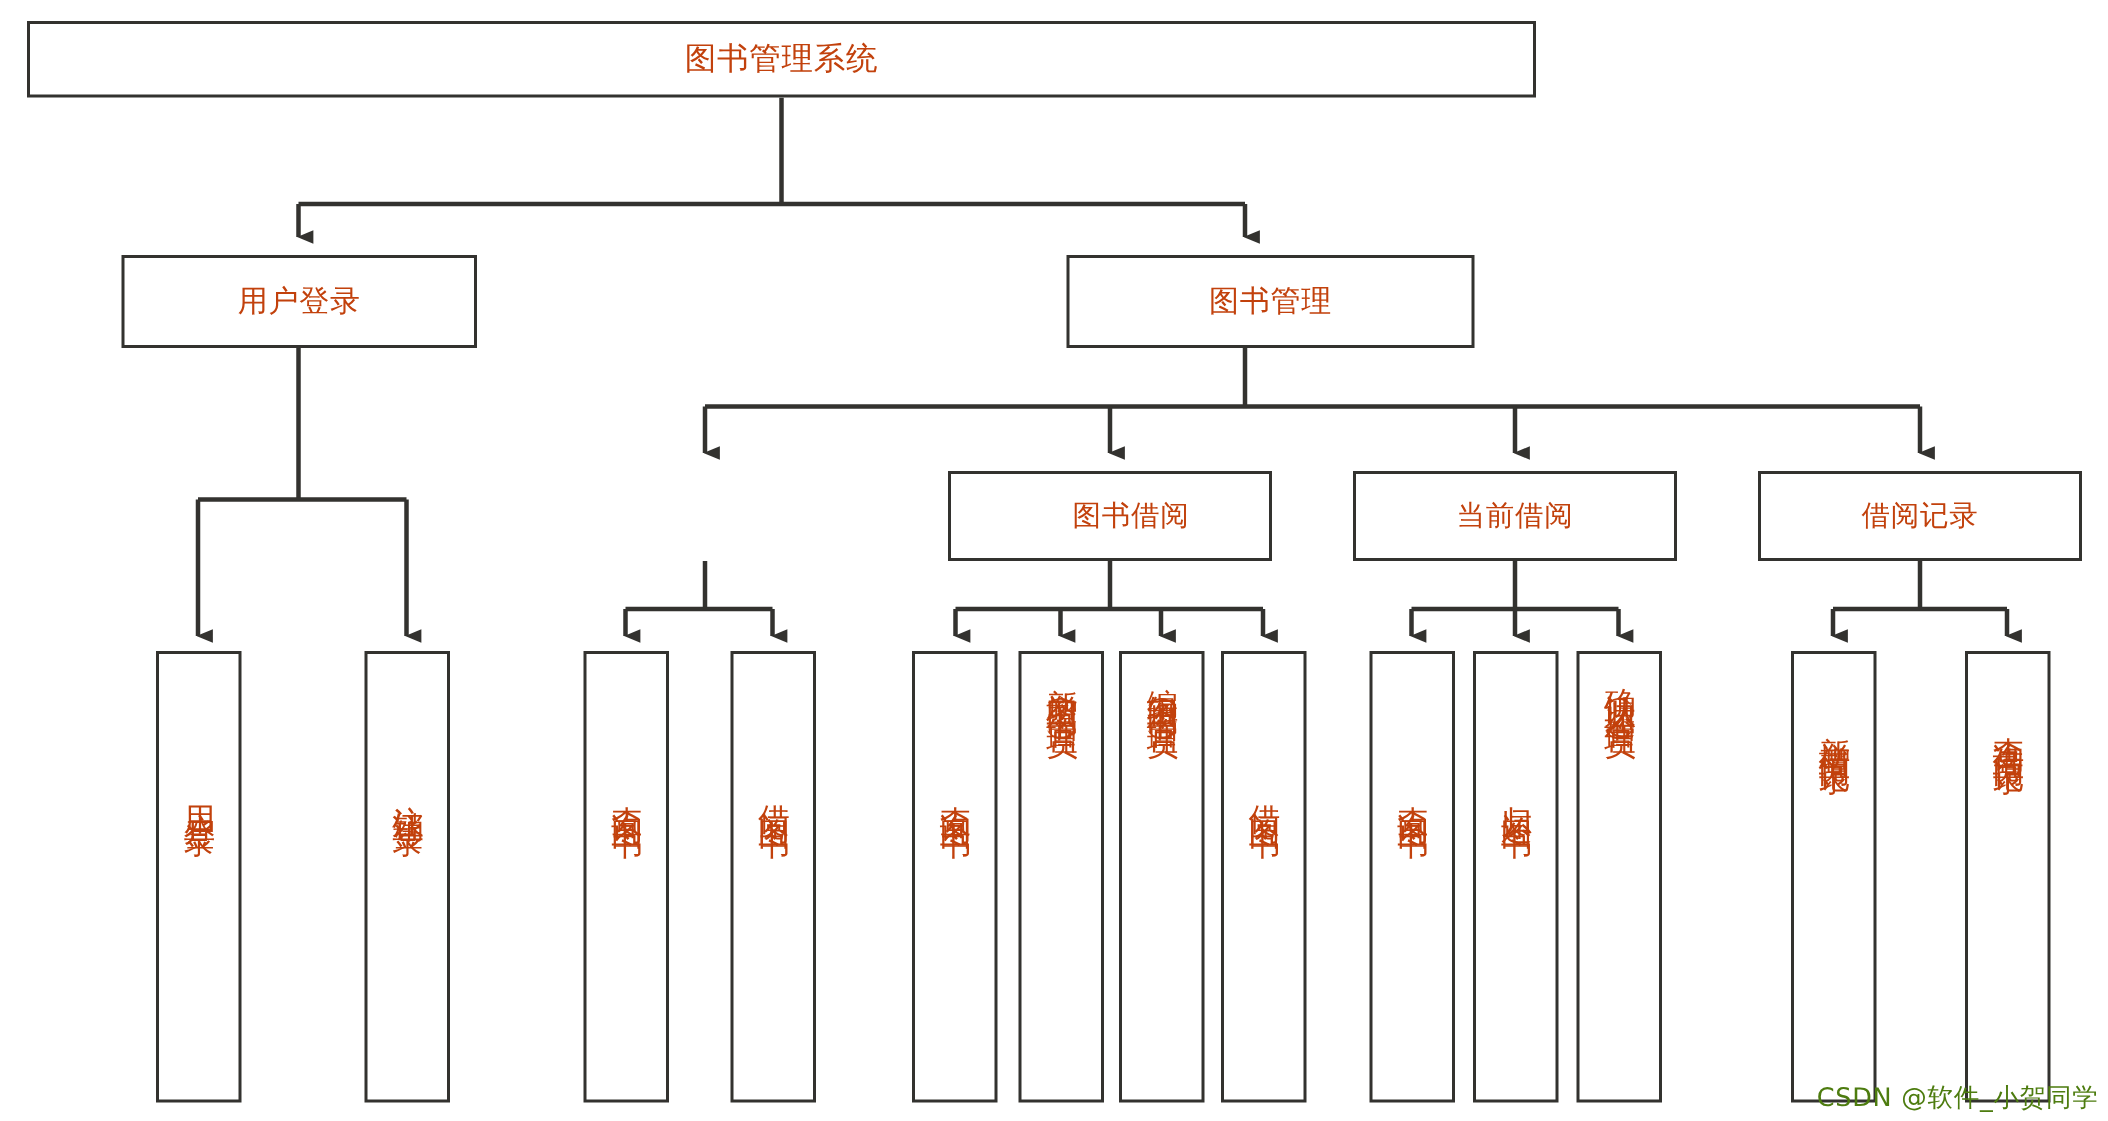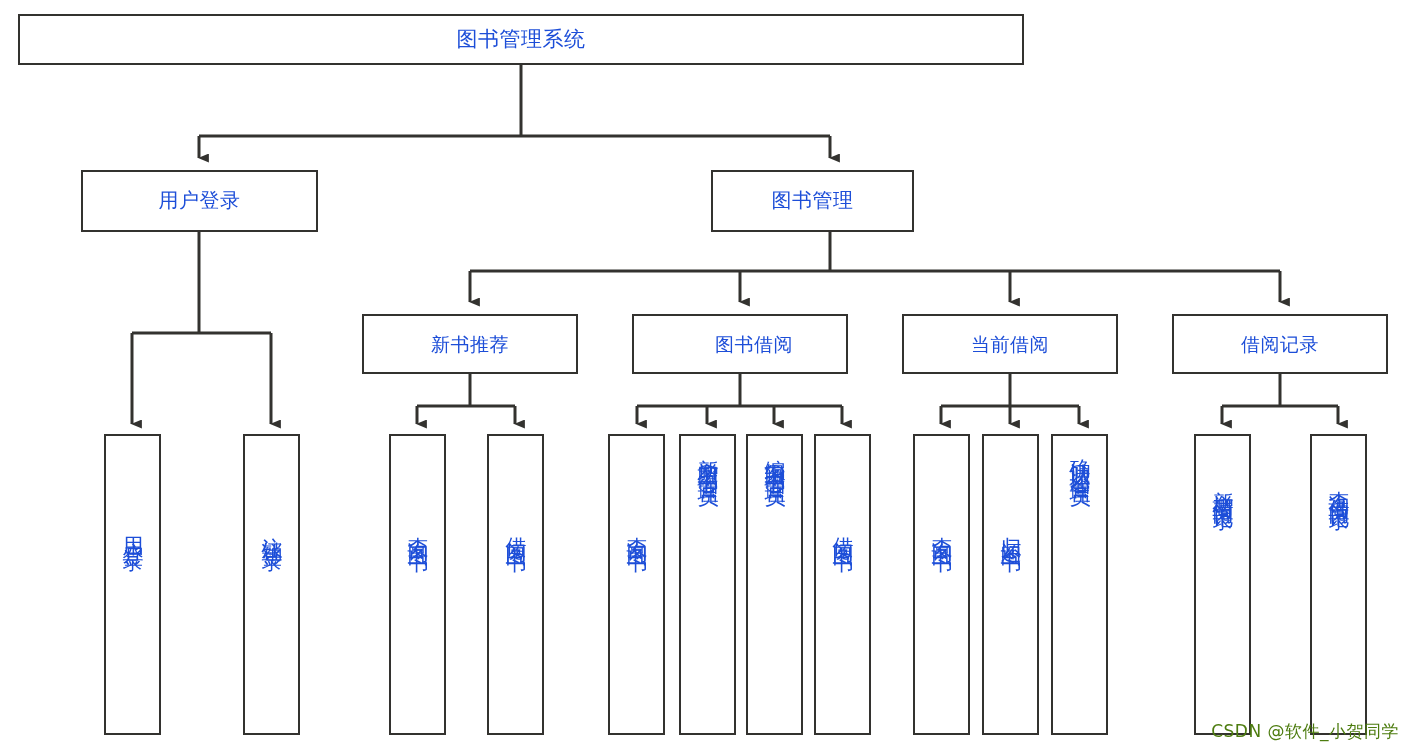--- a/index.html
+++ b/index.html
@@ -30,21 +30,21 @@
     position: absolute;
     box-sizing: border-box;
     background: #ffffff;
     border: 2px solid #33322f;
     display: flex;
     align-items: center;
     justify-content: center;
     z-index: 2;
   }
   .node .lbl {
-    color: #1d4ed8;
+    color: #c2410c;
     letter-spacing: 0.5px;
     text-align: center;
     line-height: 1.18;
     white-space: nowrap;
   }
   .node.root .lbl { font-size: 21px; }
   .node.lvl2 .lbl { font-size: 20px; }
   .node.lvl3 .lbl { font-size: 19px; }
   .node.leaf {
     align-items: flex-start;
@@ -127,27 +127,24 @@
     </g>
   </svg>
 
   <div class="node root" style="left:18px; top:14px; width:1006px; height:51px;">
     <span class="lbl">图书管理系统</span>
   </div>
 
   <div class="node lvl2" style="left:81px; top:170px; width:237px; height:62px;">
     <span class="lbl">用户登录</span>
   </div>
-  <div class="node lvl2" style="left:711px; top:170px; width:203px; height:62px;">
+  <div class="node lvl2" style="left:711px; top:170px; width:272px; height:62px;">
     <span class="lbl">图书管理</span>
   </div>
 
-  <div class="node lvl3" style="left:362px; top:314px; width:216px; height:60px;">
-    <span class="lbl">新书推荐</span>
-  </div>
   <div class="node lvl3" style="left:632px; top:314px; width:216px; height:60px;padding-left:28px;">
     <span class="lbl">图书借阅</span>
   </div>
   <div class="node lvl3" style="left:1172px; top:314px; width:216px; height:60px;">
     <span class="lbl">借阅记录</span>
   </div>
   <div class="node lvl3" style="left:902px; top:314px; width:216px; height:60px;">
     <span class="lbl">当前借阅</span>
   </div>
 

